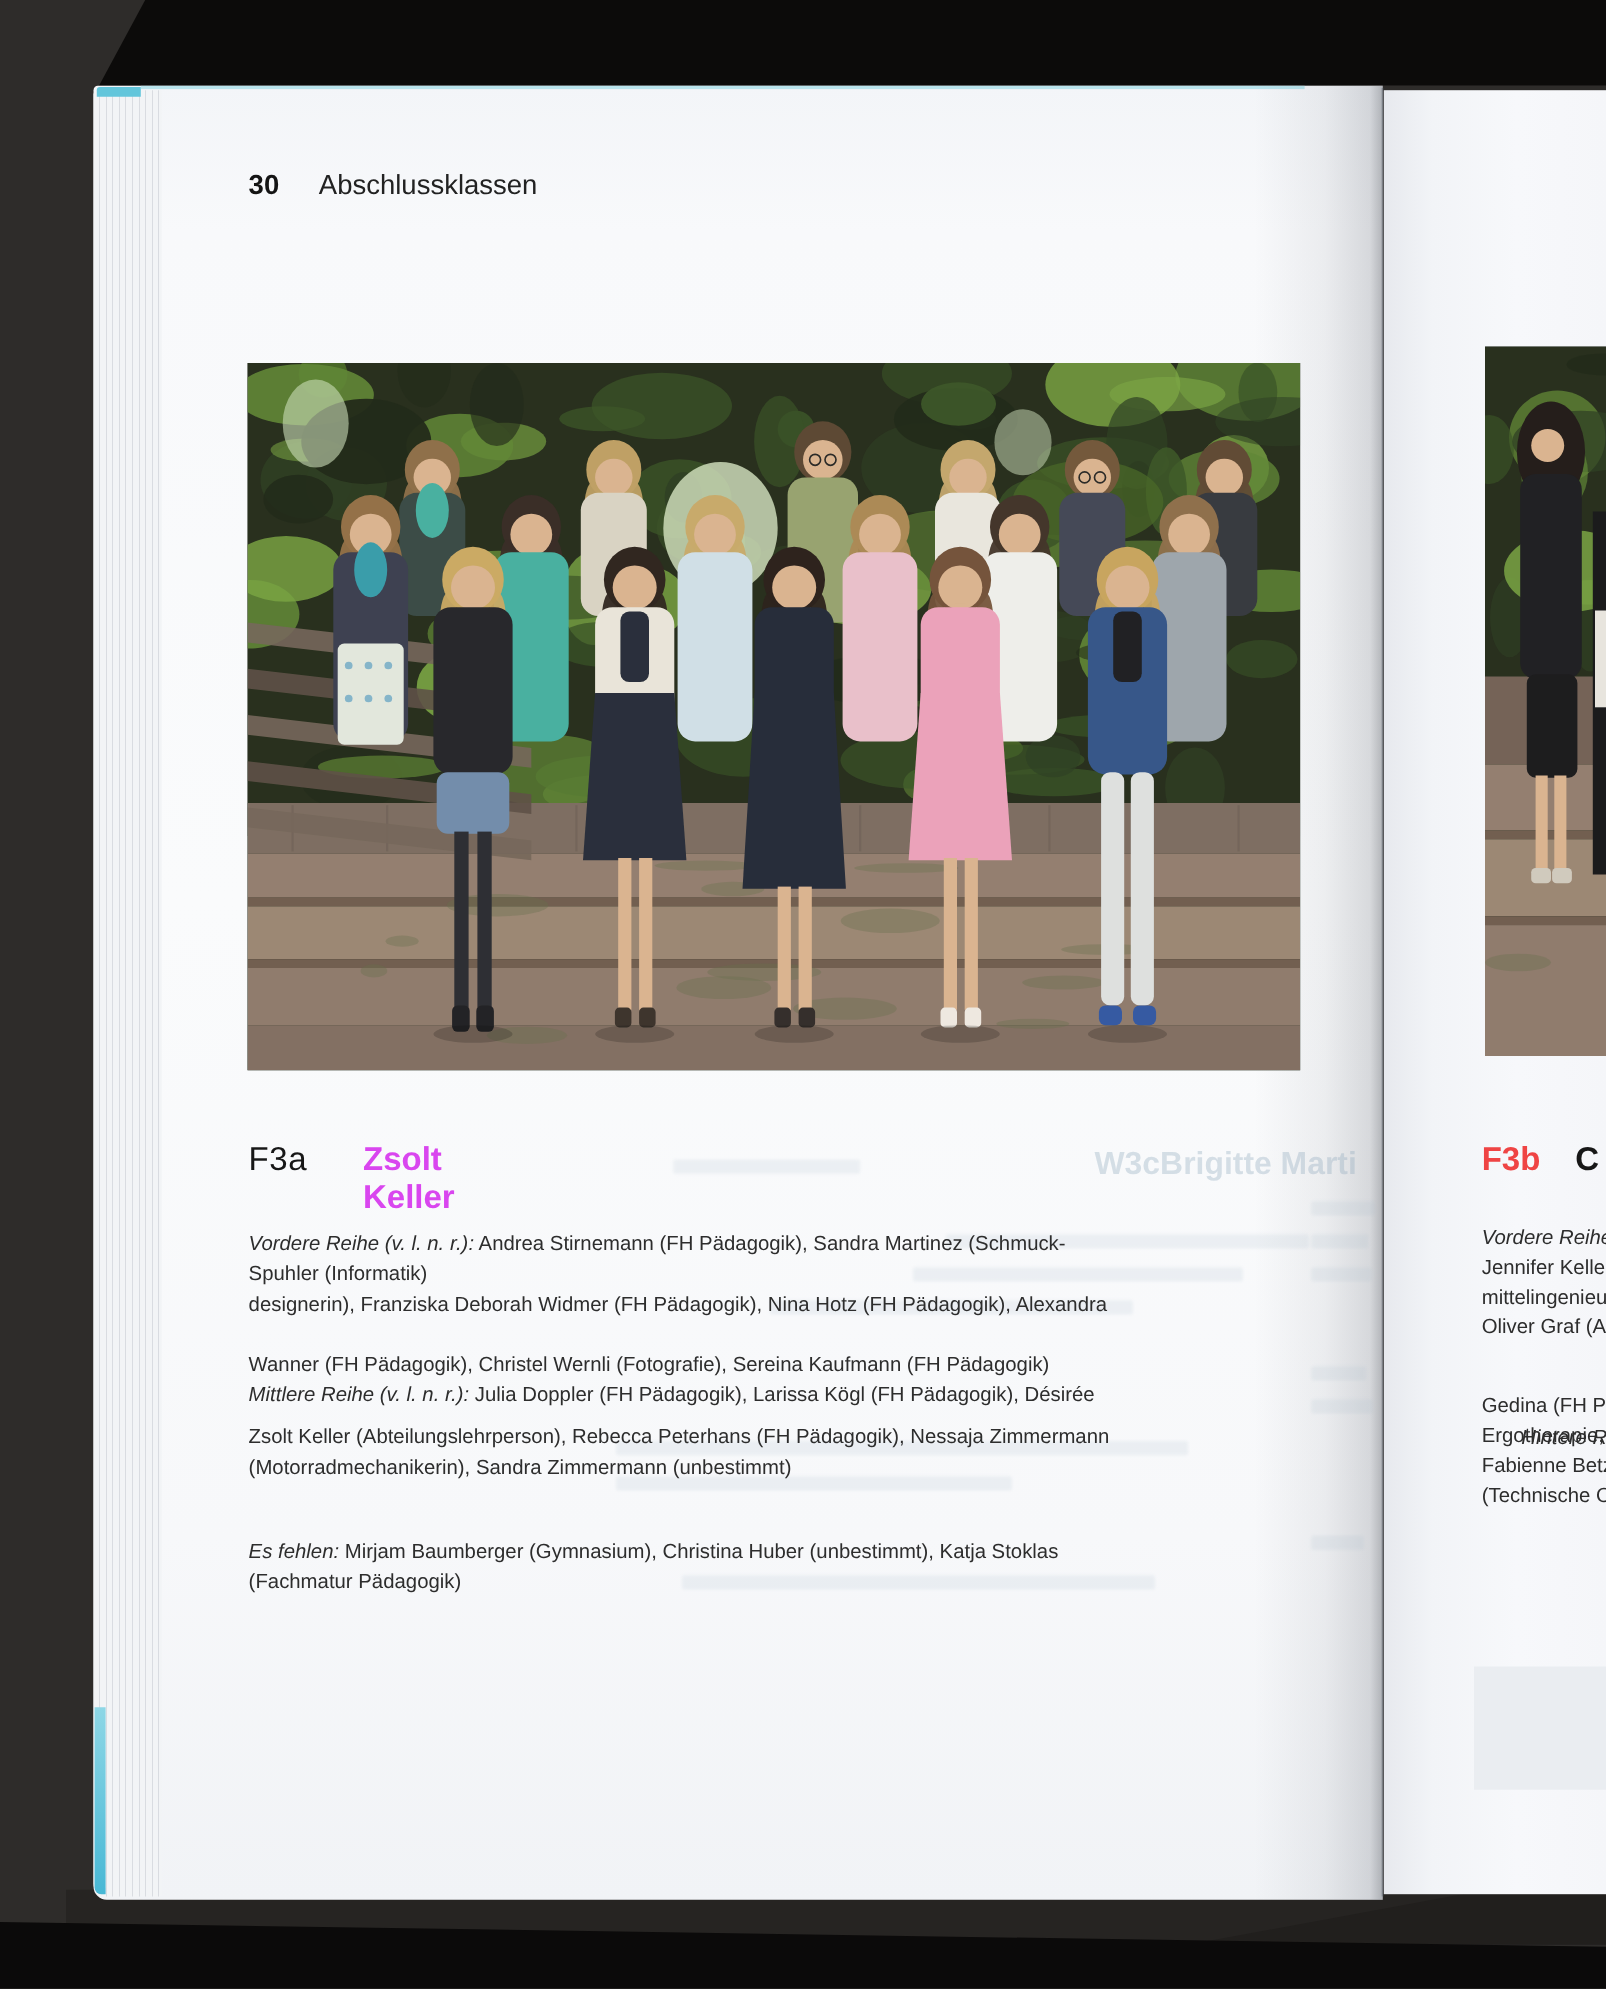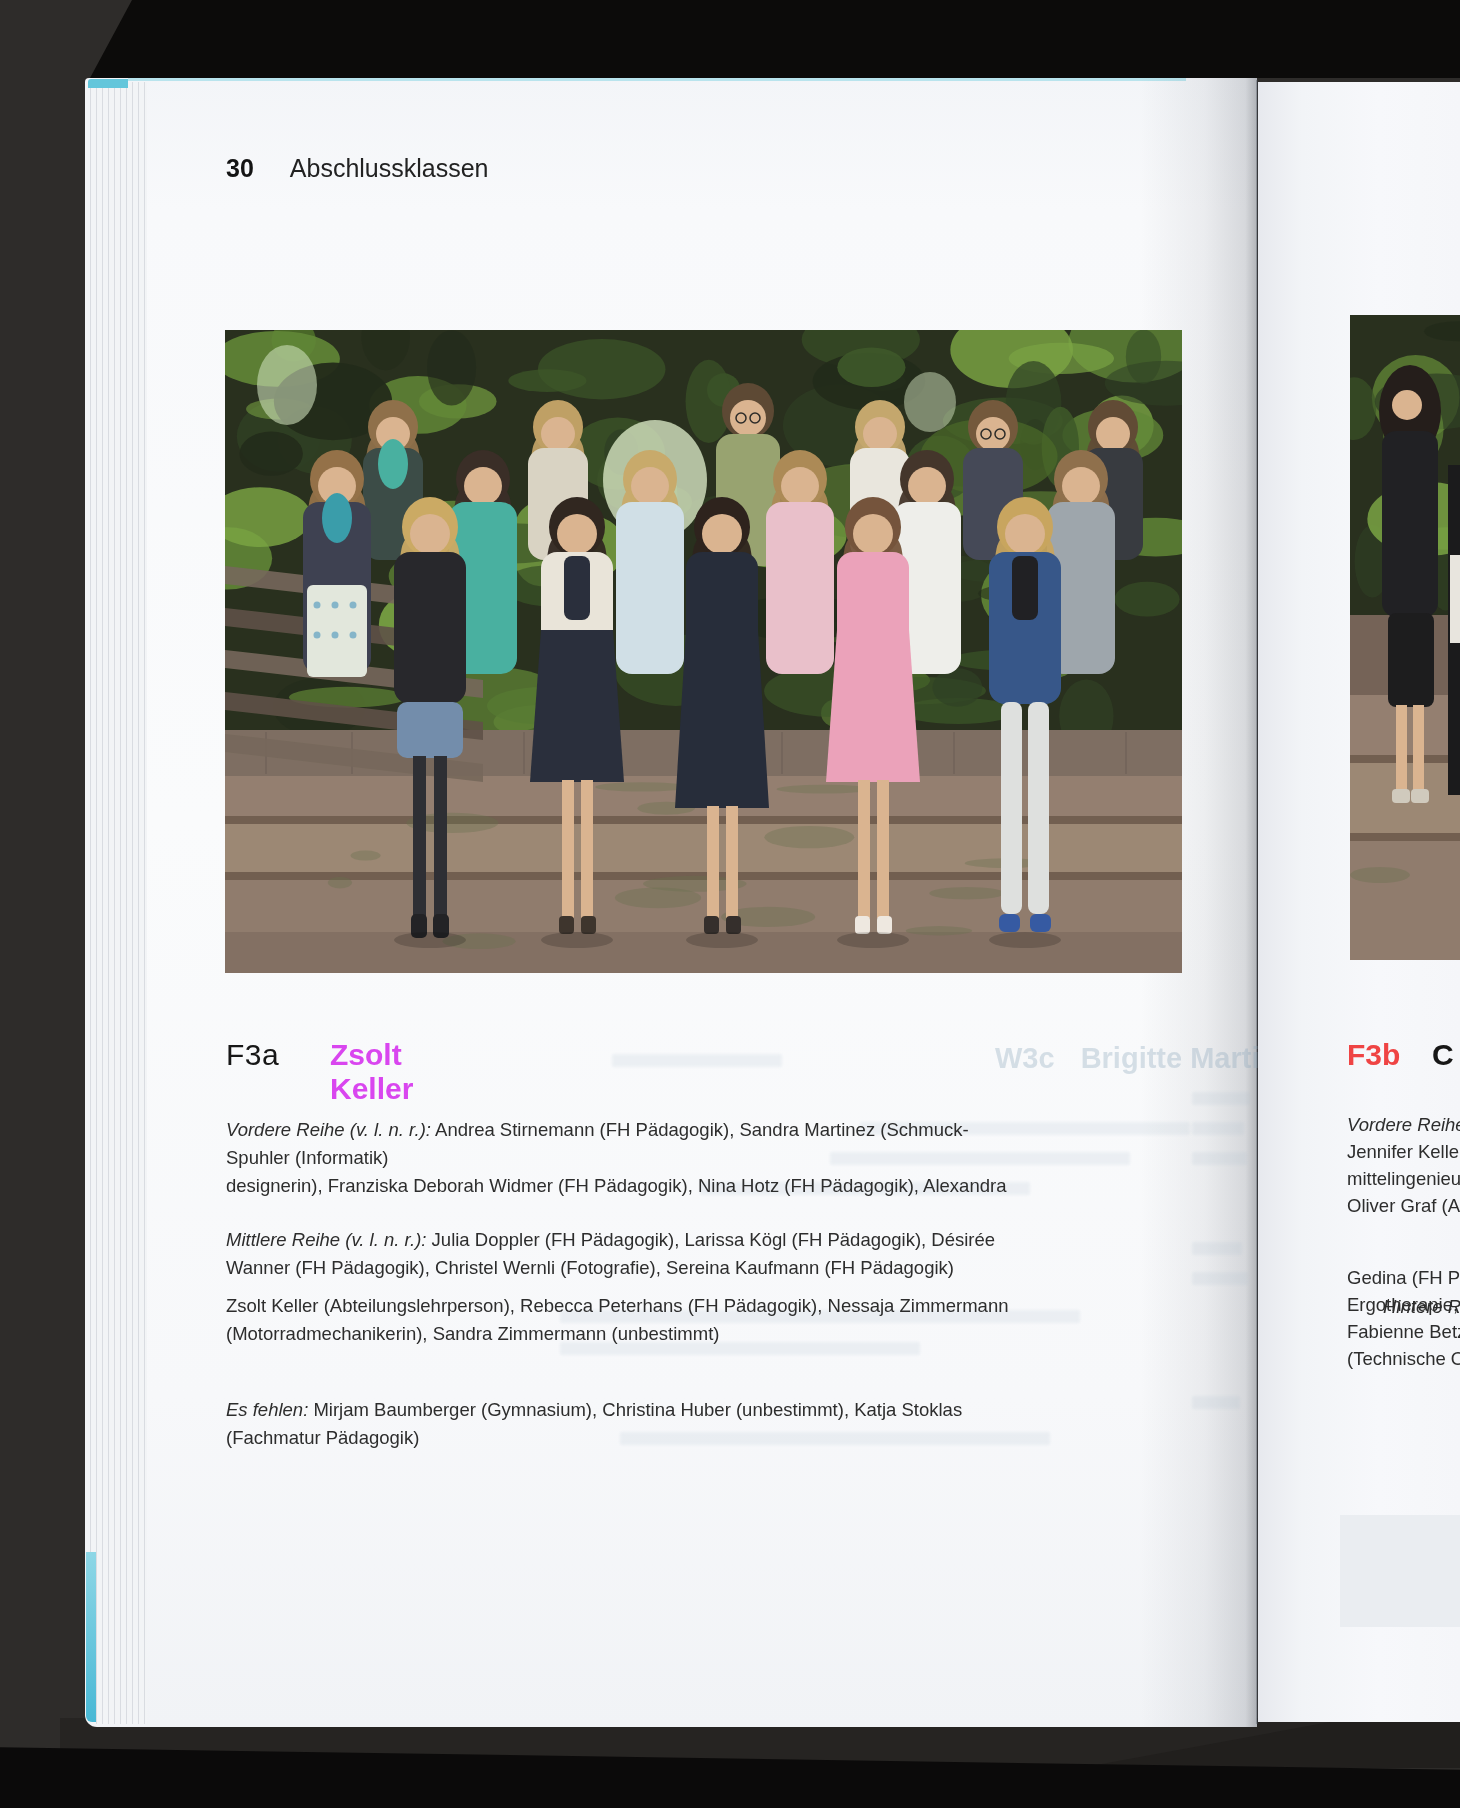--- a/index.html
+++ b/index.html
@@ -46,21 +46,21 @@
   .tline{white-space:nowrap;}
   
   .rp-caption{left:1347px;top:1038px;}
   .rp-code{position:absolute;left:0;top:0;font-size:30px;font-weight:bold;color:#ef4444;}
   .rp-teacher{position:absolute;left:85px;top:0;font-size:30px;font-weight:bold;color:#171717;}
   .rp-line{left:1347px;font-size:18.5px;color:#2d2d2d;white-space:nowrap;}
   .rp-it{font-style:italic;}
   .rp-photo{left:1350px;top:315px;width:110px;height:645px;overflow:hidden;background:#1d2517;}
   
   .ghost-heading{left:995px;top:1042px;font-size:29px;font-weight:bold;color:#8fa9bd;opacity:.34;
-    filter:blur(.6px);display:flex;gap:26px;white-space:nowrap;justify-content:flex-end;}
+    filter:blur(.6px);display:flex;white-space:nowrap;justify-content:flex-end;}
   .ghost-bar{background:#a9bccb;opacity:.16;filter:blur(1.6px);border-radius:2px;height:13px;}
   .bleed-photo{left:1340px;top:1515px;width:120px;height:112px;background:#eaedf1;}
 </style>
 </head>
 <body>
 
 <div class="scene">
 
   <div class="abs band-top-black"></div>
   <div class="abs shadow-under-pages"></div>
@@ -374,22 +374,22 @@
     <span class="teacher-name">Zsolt Keller</span>
   </div>
 
   <div class="abs para" style="top:1116px;">
     <div class="tline"><span class="it">Vordere Reihe (v. l. n. r.):</span><span> Andrea Stirnemann (FH Pädagogik), Sandra Martinez (Schmuck-</span></div>
     <div class="tline">Spuhler (Informatik)</div>
     <div class="tline">designerin), Franziska Deborah Widmer (FH Pädagogik), Nina Hotz (FH Pädagogik), Alexandra</div>
   </div>
 
   <div class="abs para" style="top:1226px;">
+    <div class="tline">Wanner (FH Pädagogik), Christel Wernli (Fotografie), Sereina Kaufmann (FH Pädagogik)</div>
     <div class="tline"><span class="it">Mittlere Reihe (v. l. n. r.):</span><span> Julia Doppler (FH Pädagogik), Larissa Kögl (FH Pädagogik), Désirée</span></div>
-    <div class="tline">Wanner (FH Pädagogik), Christel Wernli (Fotografie), Sereina Kaufmann (FH Pädagogik)</div>
   </div>
 
   <div class="abs para" style="top:1292px;">
     <div class="tline">Zsolt Keller (Abteilungslehrperson), Rebecca Peterhans (FH Pädagogik), Nessaja Zimmermann</div>
     <div class="tline">(Motorradmechanikerin), Sandra Zimmermann (unbestimmt)</div>
   </div>
 
   <div class="abs para" style="top:1396px;">
     <div class="tline"><span class="it">Es fehlen:</span><span> Mirjam Baumberger (Gymnasium), Christina Huber (unbestimmt), Katja Stoklas</span></div>
     <div class="tline">(Fachmatur Pädagogik)</div>

